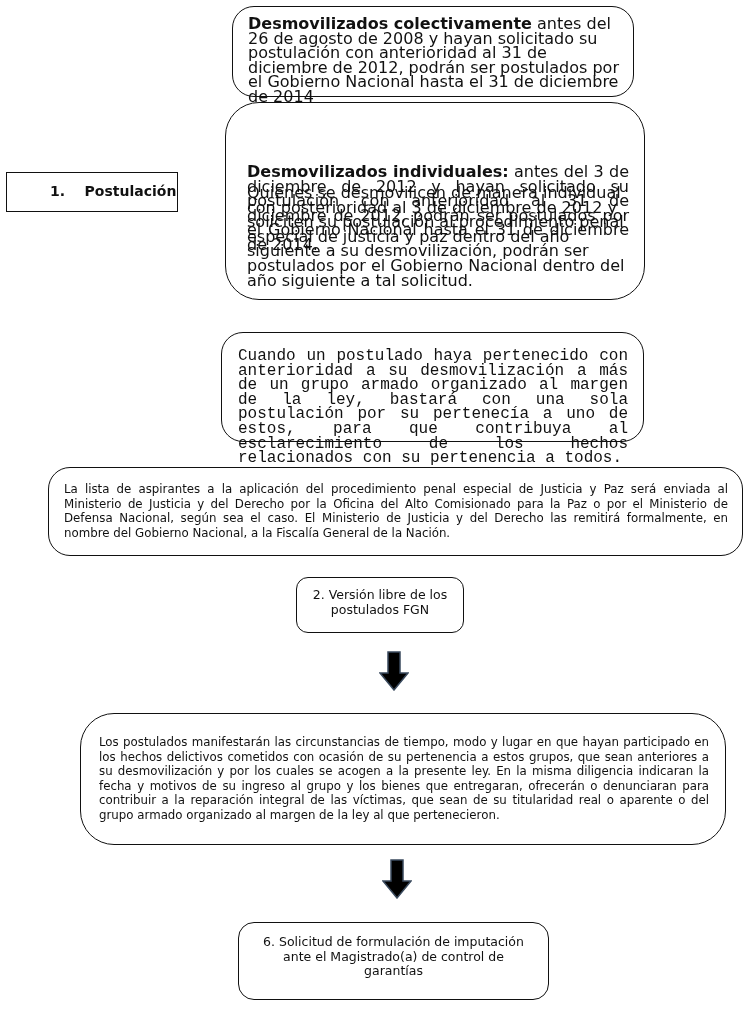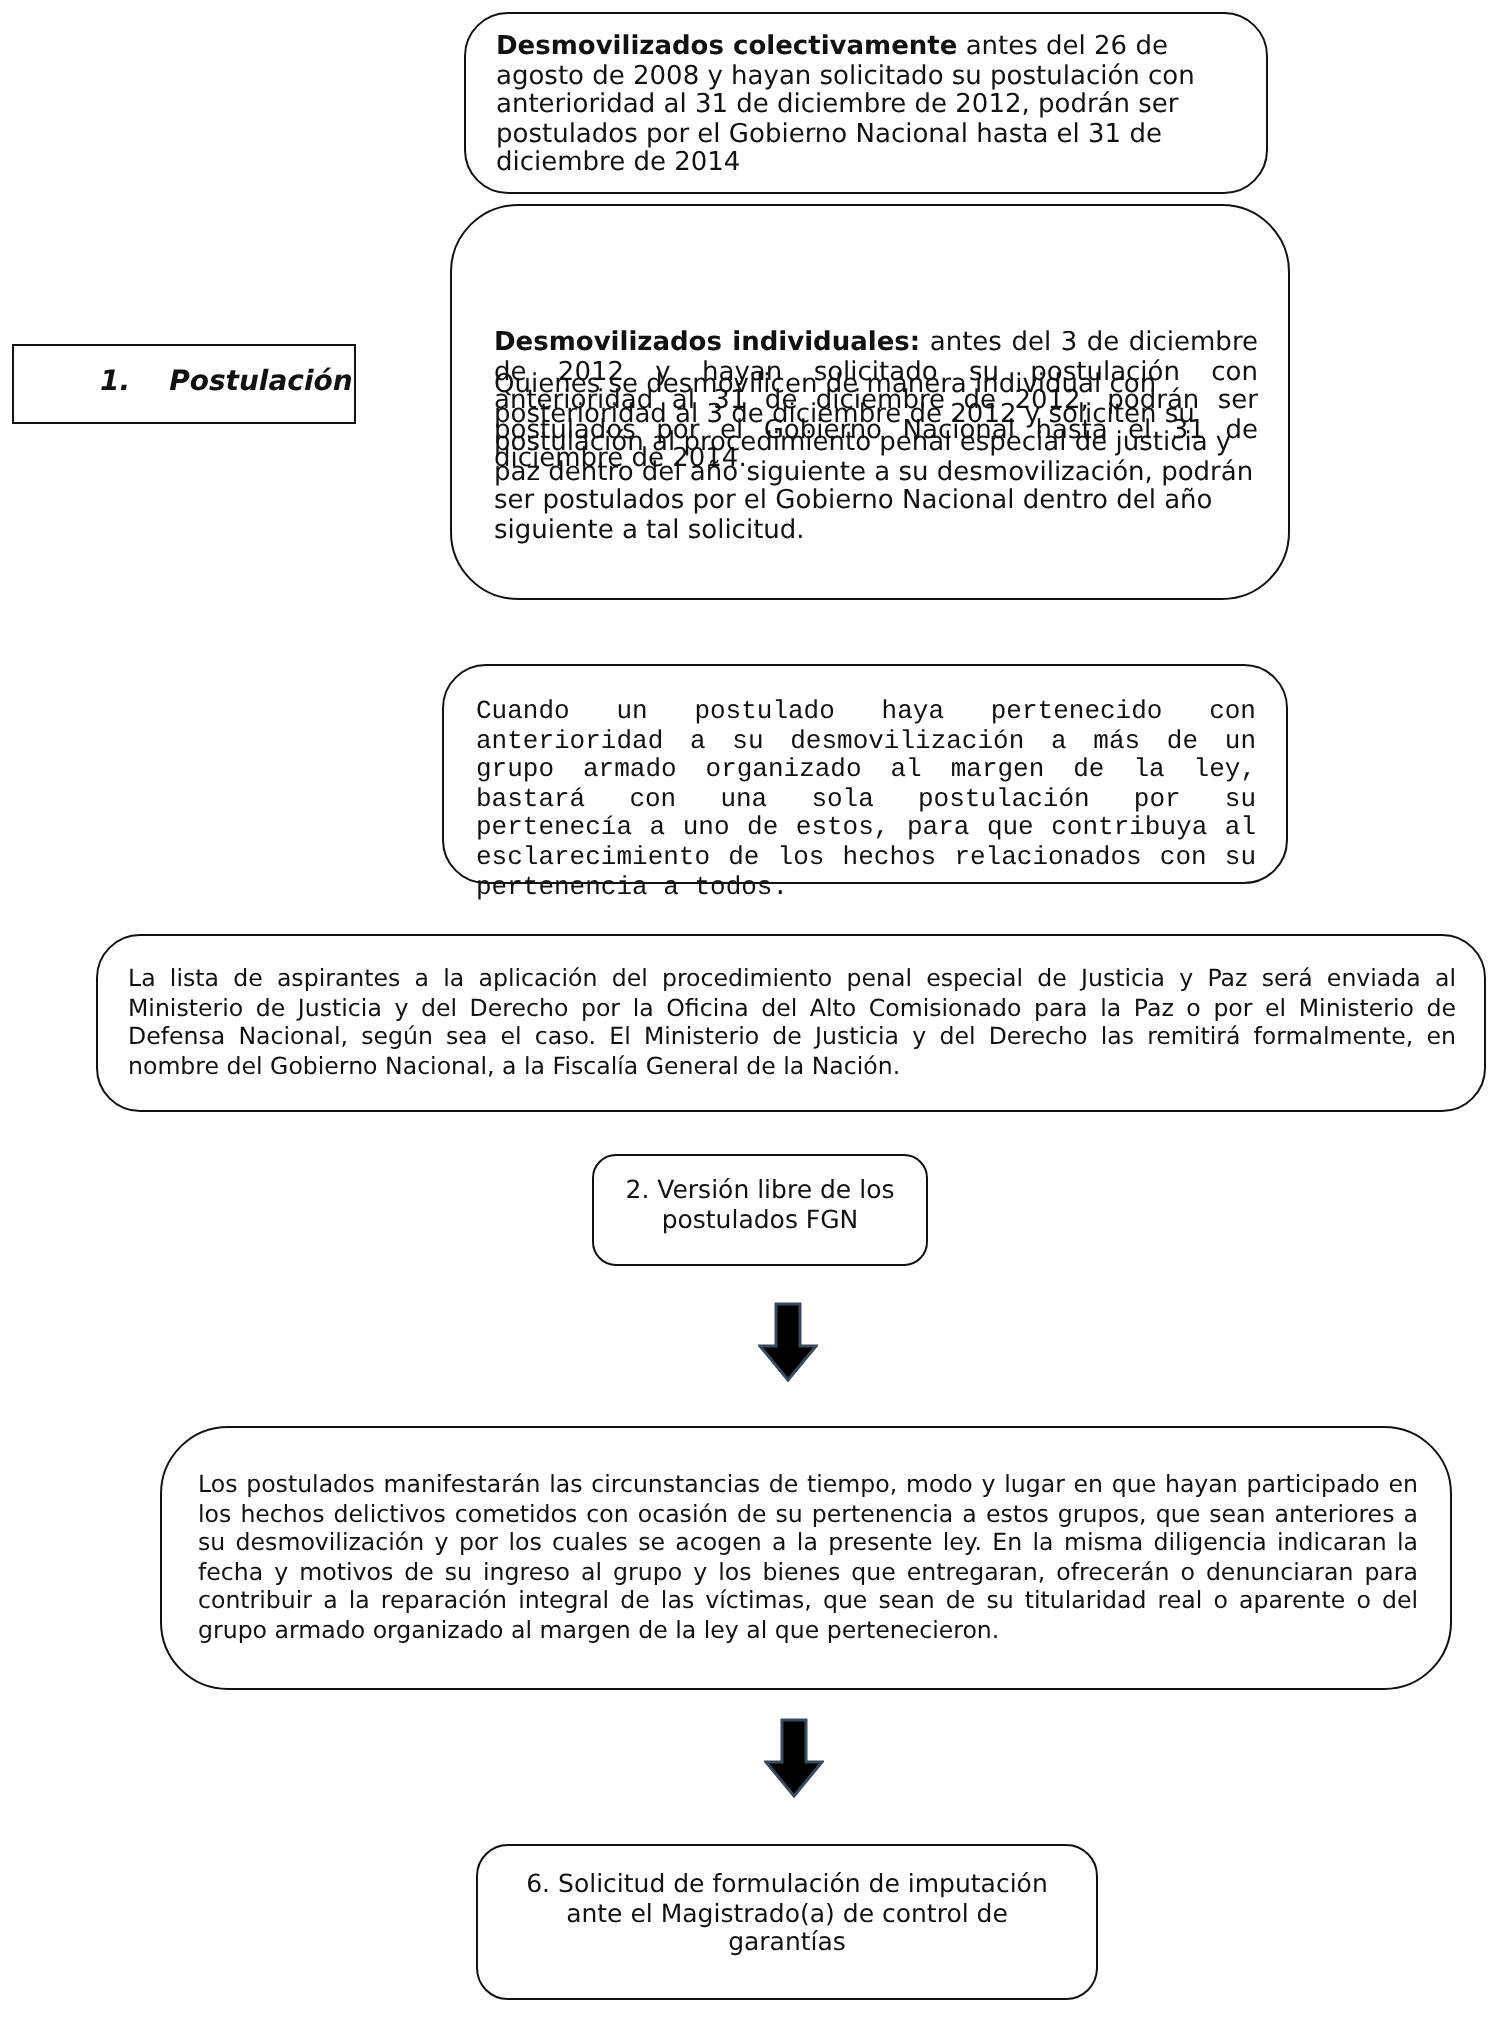--- a/index.html
+++ b/index.html
@@ -2,21 +2,21 @@
 <html><head>
   <meta charset="utf-8">
   <style>
     html, body { margin: 0; padding: 0; background: #ffffff; }
     body { width: 750px; height: 1010px; position: relative; overflow: hidden;
            font-family: "DejaVu Sans", "Liberation Sans", sans-serif; color: #111; }
     .box { position: absolute; box-sizing: border-box; border: 1.6px solid #111;
            background: #fff; }
     .rounded { border-radius: 22px; }
     .rounded-lg { border-radius: 34px; }
-    .txt { position: absolute; font-size: 13px; line-height: 14.6px; }
+    .txt { position: absolute; font-size: 16px; line-height: 14.6px; }
     .just { text-align: justify; }
     .b { font-weight: bold; }
     .title { font-weight: normal; text-align: center; font-size: 12.5px; line-height: 14.5px; }
     .step1 { font-size: 14px; font-weight: bold; }
     .arrow { position: absolute; }
   </style>
 </head>
 <body>
 
 <div class="box rounded" style="left:232px; top:6px; width:402px; height:91px;"></div>
@@ -26,21 +26,21 @@
 
 <div class="box rounded-lg" style="left:225px; top:102px; width:420px; height:198px;"></div>
 <div class="txt just" style="left:247px; top:125px; width:382px;margin-top:40px;">
   <span class="b">Desmovilizados individuales:</span><span> antes del 3 de diciembre de 2012 y hayan solicitado su postulación con anterioridad al 31 de diciembre de 2012, podrán ser postulados por el Gobierno Nacional hasta el 31 de diciembre de 2014.</span>
 </div>
 <div class="txt" style="left:247px; top:186px; width:382px;">
   <span>Quienes se desmovilicen de manera individual con posterioridad al 3 de diciembre de 2012 y soliciten su postulación al procedimiento penal especial de justicia y paz dentro del año siguiente a su desmovilización, podrán ser postulados por el Gobierno Nacional dentro del año siguiente a tal solicitud.</span>
 </div>
 
 <div class="box" style="left:6px; top:172px; width:172px; height:40px; border-radius:0;"></div>
-<div class="step1" style="position:absolute; left:50px; top:183px;font-style:italic;">
+<div class="step1" style="position:absolute; left:50px; top:183px;">
   <span>1.</span>&nbsp;&nbsp;&nbsp;&nbsp;<span>Postulación</span>
 </div>
 
 <div class="box rounded" style="left:221px; top:332px; width:423px; height:110px;"></div>
 <div class="txt just" style="left:238px; top:349px; width:390px;font-family:Liberation Mono, monospace;">Cuando un postulado haya pertenecido con anterioridad a su desmovilización a más de un grupo armado organizado al margen de la ley, bastará con una sola postulación por su pertenecía a uno de estos, para que contribuya al esclarecimiento de los hechos relacionados con su pertenencia a todos.</div>
 
 <div class="box rounded" style="left:48px; top:467px; width:695px; height:89px;"></div>
 <div class="txt just" style="left:64px; top:482px; width:664px; font-size:11.8px;">La lista de aspirantes a la aplicación del procedimiento penal especial de Justicia y Paz será enviada al Ministerio de Justicia y del Derecho por la Oficina del Alto Comisionado para la Paz o por el Ministerio de Defensa Nacional, según sea el caso. El Ministerio de Justicia y del Derecho las remitirá formalmente, en nombre del Gobierno Nacional, a la Fiscalía General de la Nación.</div>
 
 <div class="box rounded" style="left:296px; top:577px; width:168px; height:56px; border-radius:12px;"></div>

